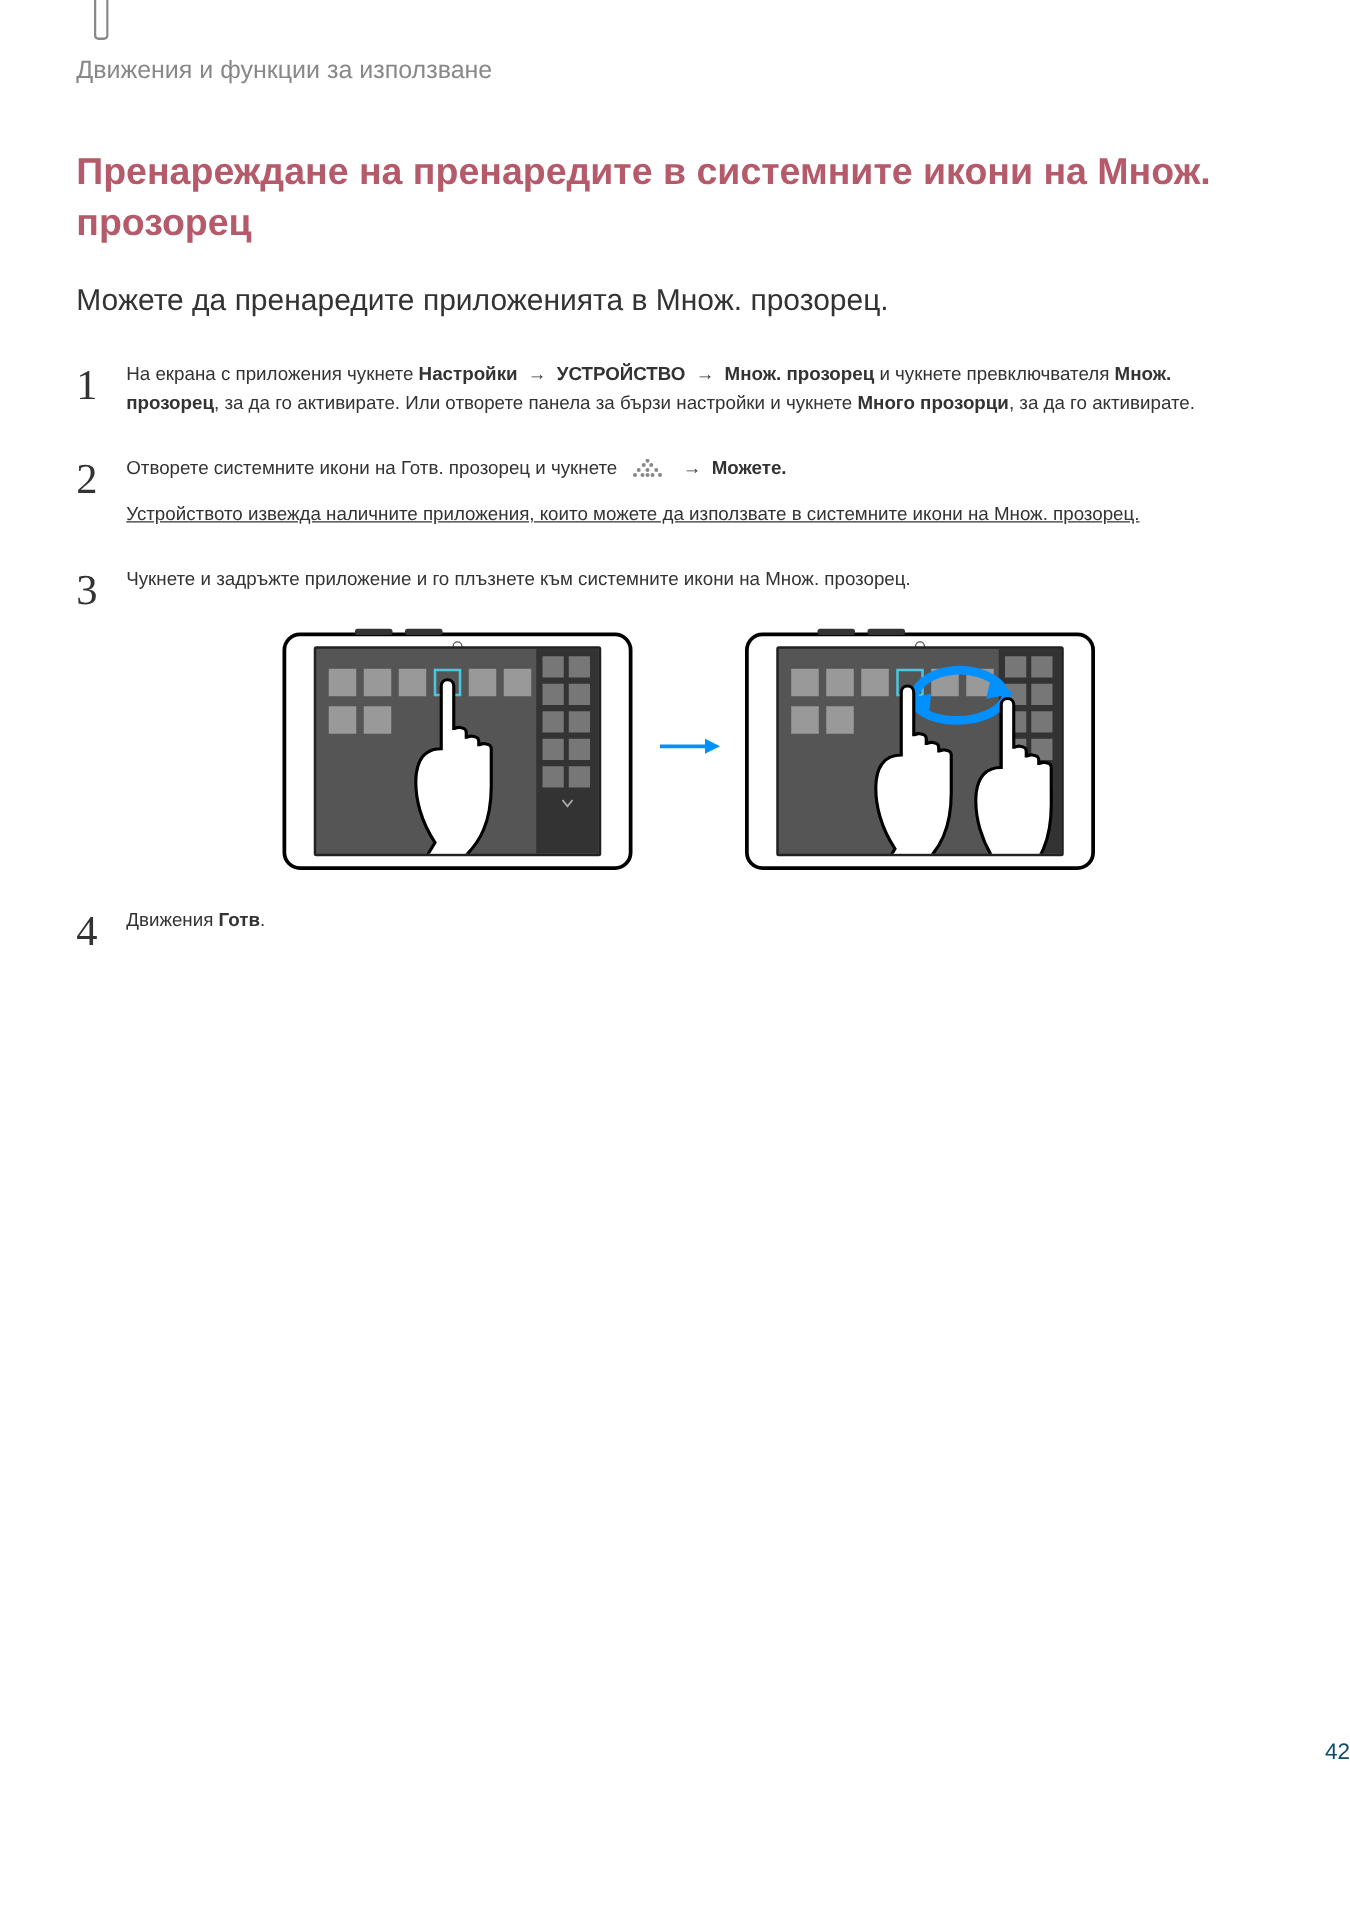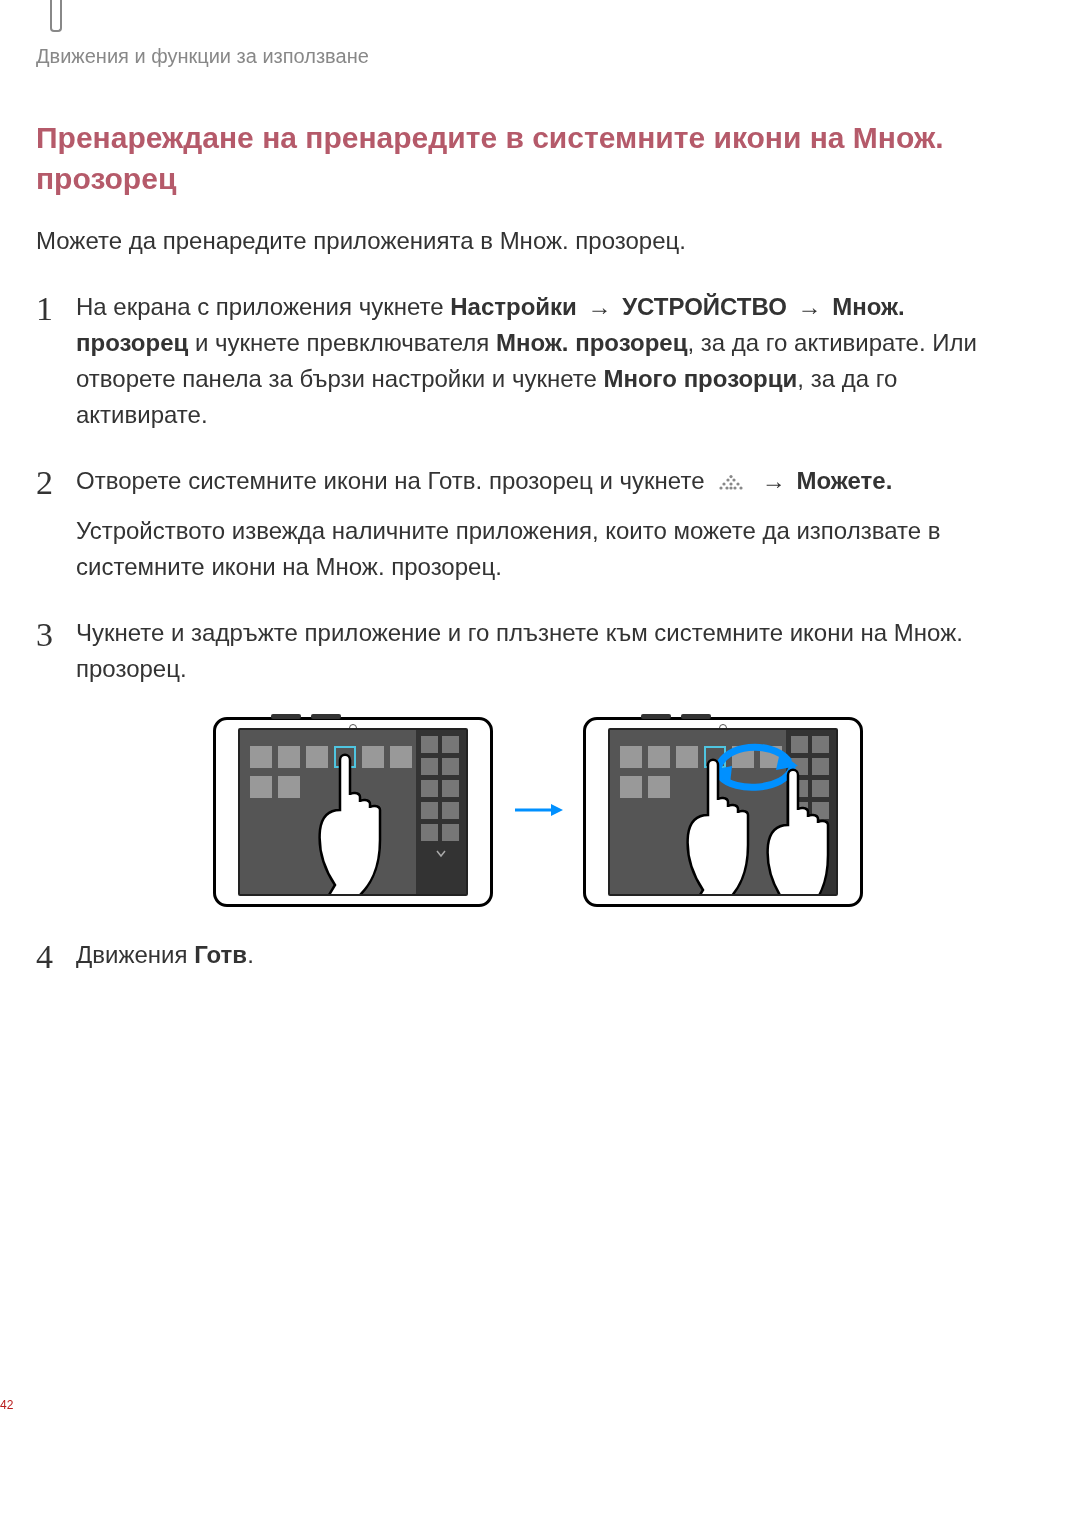--- a/index.html
+++ b/index.html
@@ -8,20 +8,21 @@
     color: #333;
     background: #fff;
     width: 1080px;
     position: relative;
   }
   .page {
     padding: 40px 80px 40px 36px;
     min-height: 1447px;
     box-sizing: border-box;
     position: relative;
+    margin-left: 25px;
   }
   .tab-marker {
     position: absolute;
     left: 50px;
     top: 0;
     width: 8px;
     height: 30px;
     border-left: 2px solid #888;
     border-right: 2px solid #888;
     border-bottom: 2px solid #888;
@@ -50,21 +51,21 @@
     list-style: none;
     padding: 0;
     margin: 0;
     counter-reset: step;
   }
   ol.steps > li {
     counter-increment: step;
     position: relative;
     padding-left: 40px;
     margin-bottom: 30px;
-    font-size: 24px;
+    font-size: 15px;
     line-height: 1.5;
   }
   ol.steps > li::before {
     content: counter(step);
     position: absolute;
     left: 0;
     top: -6px;
     font-size: 34px;
     font-weight: 300;
     font-family: "Times New Roman", Georgia, serif;
@@ -187,23 +188,23 @@
   .flow-arrow {
     width: 50px;
     flex-shrink: 0;
   }
 
   .page-num {
     position: absolute;
     bottom: 35px;
     left: 0;
     right: 0;
-    text-align: left;
-    color: #b91c1c;
-    font-size: 12px;
+    text-align: right;
+    color: #0c4a6e;
+    font-size: 18px;
   }
 </style>
 </head>
 <body>
 
 <div class="page">
   <div class="tab-marker"></div>
 
   <div class="breadcrumb">Движения и функции за използване</div>
 
@@ -233,21 +234,21 @@
                 <circle cx="14" cy="9" r="1.6"></circle>
                 <circle cx="21" cy="9" r="1.6"></circle>
               <circle cx="11" cy="5" r="1.6"></circle>
                 <circle cx="17" cy="5" r="1.6"></circle>
               <circle cx="14" cy="1.6" r="1.6"></circle>
             </g>
           </svg>
         </span>
         <span class="arrow"> → </span><span class="bold">Можете.</span>
       </span>
-      <p style="margin:14px 0 0 0;">Устройството извежда наличните приложения, които можете да използвате в системните икони на Множ. прозорец.</p>
+      <p style="margin:14px 0 0 0;text-decoration:underline;">Устройството извежда наличните приложения, които можете да използвате в системните икони на Множ. прозорец.</p>
     </li>
 
     <li>
       <span>Чукнете и задръжте приложение и го плъзнете към системните икони на Множ. прозорец.</span>
 
       <div class="figure-row">
 
         <div class="tablet">
           <div class="vol-btn b1"></div>
             <div class="vol-btn b2"></div>

